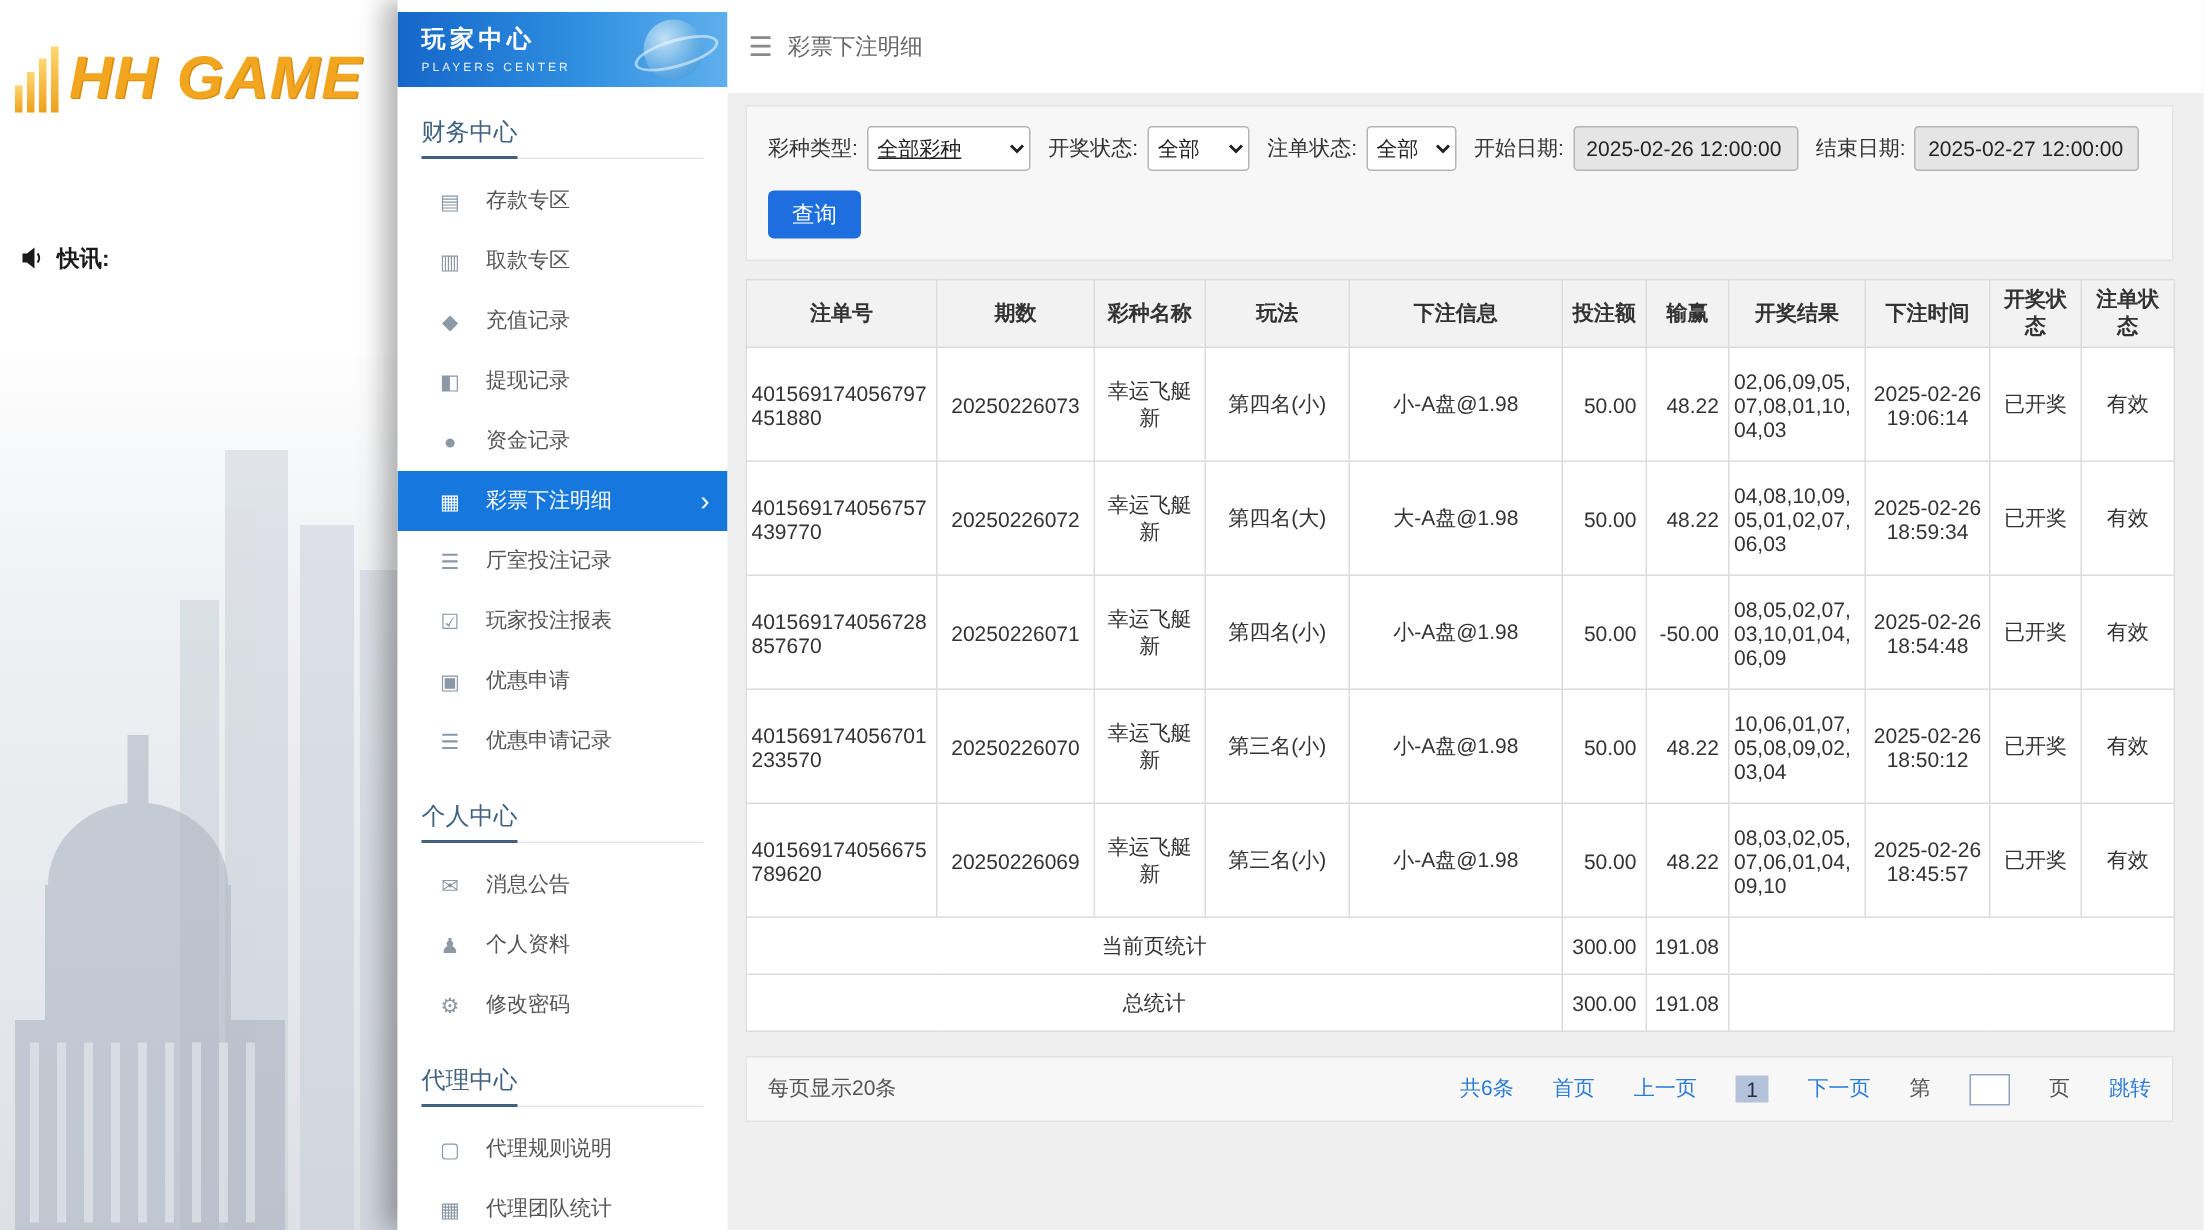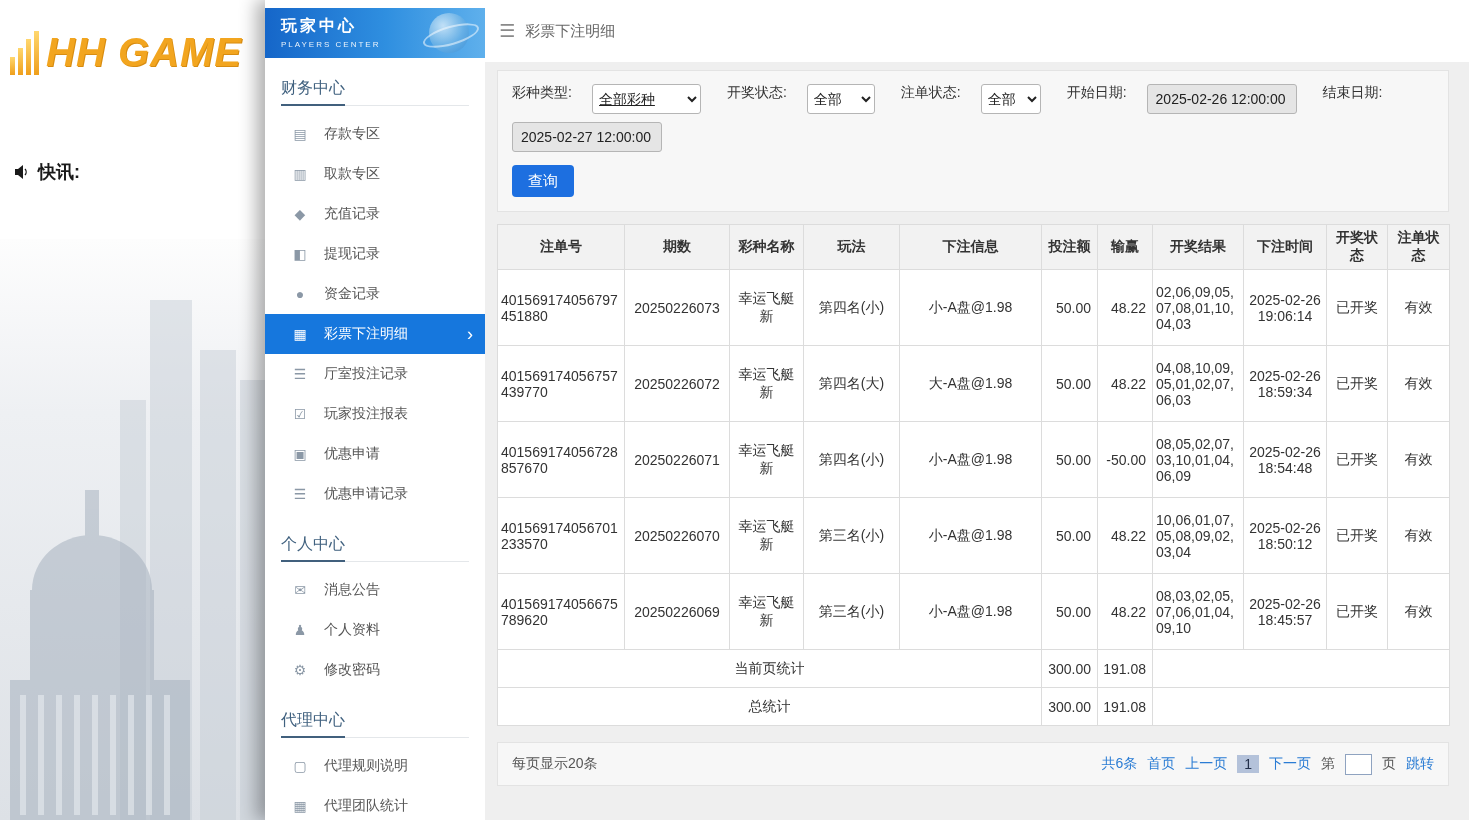--- a/index.html
+++ b/index.html
@@ -17,21 +17,21 @@
   .logo-bars i { display: block; width: 5px; background: linear-gradient(180deg, #ffd76e, #ef9f1c); }
   .logo-bars i:nth-child(1) { height: 18px; }
   .logo-bars i:nth-child(2) { height: 27px; }
   .logo-bars i:nth-child(3) { height: 36px; }
   .logo-bars i:nth-child(4) { height: 44px; }
   .logo-text {
     font-size: 40px; font-weight: bold; font-style: italic;
     color: #f2a51f; letter-spacing: 1px; white-space: nowrap;
     text-shadow: 1px 1px 0 #d88c10;
   }
-  .news-bar { height: 38px; display: flex; align-items: center; gap: 8px; padding-left: 14px; background: #fff; font-size: 18px; font-weight: bold; color: #1a1a1a; }
+  .news-bar { height: 38px; display: flex; align-items: center; gap: 8px; padding-left: 14px; background: #fff; font-size: 15px; font-weight: bold; color: #1a1a1a; }
   .speaker-svg { width: 16px; height: 16px; }
   .left-image { flex: 1; position: relative; background: linear-gradient(180deg, #fdfdfd 0%, #eef0f3 30%, #dde1e6 100%); overflow: hidden; }
   .left-image svg { position: absolute; bottom: 0; left: 0; }
 
   
   .panel { flex: 1; display: flex; position: relative; z-index: 2; box-shadow: -9px 0 16px rgba(0,0,0,.30); min-width: 0; }
 
   
   .sidebar { flex: 0 0 220px; width: 220px; background: #fff; overflow: hidden; }
   .sb-header {
@@ -55,39 +55,39 @@
   .sb-item .chev { position: absolute; right: 12px; font-size: 18px; line-height: 1; color: #fff; }
 
   
   .main { flex: 1; min-width: 0; display: flex; flex-direction: column; background: #efefef; }
   .topbar { flex: 0 0 62px; height: 62px; background: #fff; display: flex; align-items: center; gap: 10px; padding-left: 14px; }
   .menu-icon { font-size: 18px; color: #8a8a8a; cursor: pointer; }
   .page-title { font-size: 15px; color: #666; }
   .content { flex: 1; padding: 8px 20px 0 12px; overflow: hidden; }
 
   .filter-panel { background: #f7f7f7; border: 1px solid #e3e3e3; padding: 13px 14px 14px; }
-  .filter-row { display: flex; align-items: flex-start; flex-wrap: wrap; gap: 8px 20px; font-size: 14px; color: #333; }
+  .filter-row { display: flex; align-items: center; flex-wrap: wrap; gap: 8px 6px; font-size: 14px; color: #333; }
   .filter-row label { margin-left: 6px; }
   .filter-row label:first-child { margin-left: 0; }
   select { height: 30px; border: 1px solid #b5b5b5; border-radius: 3px; background: #fff; font-size: 14px; font-family: inherit; color: #222; padding: 0 2px; }
   .sel-lottery { width: 109px; text-decoration: underline; } .sel-draw { width: 68px; } .sel-order { width: 60px; }
   .date-input { height: 30px; width: 150px; border: 1px solid #b5b5b5; border-radius: 3px; background: #e5e5e5; font-size: 14px; font-family: inherit; color: #222; padding: 0 8px; }
   .query-btn { margin-top: 13px; height: 32px; padding: 0 16px; background: #1d6fe0; color: #fff; border: 0; border-radius: 4px; font-size: 15px; font-family: inherit; cursor: pointer; }
 
   .table-wrap { margin-top: 12px; }
   table { width: 100%; table-layout: fixed; border-collapse: collapse; background: #fff; }
   th, td { border: 1px solid #dcdcdc; font-size: 14px; color: #333; text-align: center; padding: 4px; vertical-align: middle; }
   th { background: #f2f2f2; font-weight: bold; height: 42px; }
   tr.data { height: 76px; }
   td.c-order, td.c-result { word-break: break-all; text-align: left; padding: 4px 3px; }
   td.c-amount, td.c-winloss { text-align: right; padding-right: 6px; }
   tr.summary td { height: 38px; }
 
   .pager { margin-top: 16px; background: #f7f7f7; border: 1px solid #e3e3e3; height: 44px; display: flex; align-items: center; justify-content: space-between; padding: 0 14px; font-size: 14px; color: #555; }
-  .pager-right { display: flex; align-items: center; gap: 10px; }
+  .pager-right { display: flex; align-items: center; gap: 26px; }
   .plink { color: #2a7cd4; cursor: pointer; }
   .pcur { background: #b4c2da; color: #23304a; padding: 1px 7px; cursor: pointer; }
   .jump-input { width: 27px; height: 21px; border: 1px solid #8fa3c0; background: #fff; font-size: 13px; text-align: center; }
 </style>
 </head>
 <body>
 
 <div class="page-left">
   <div class="logo-area">
     <span class="logo-bars">

